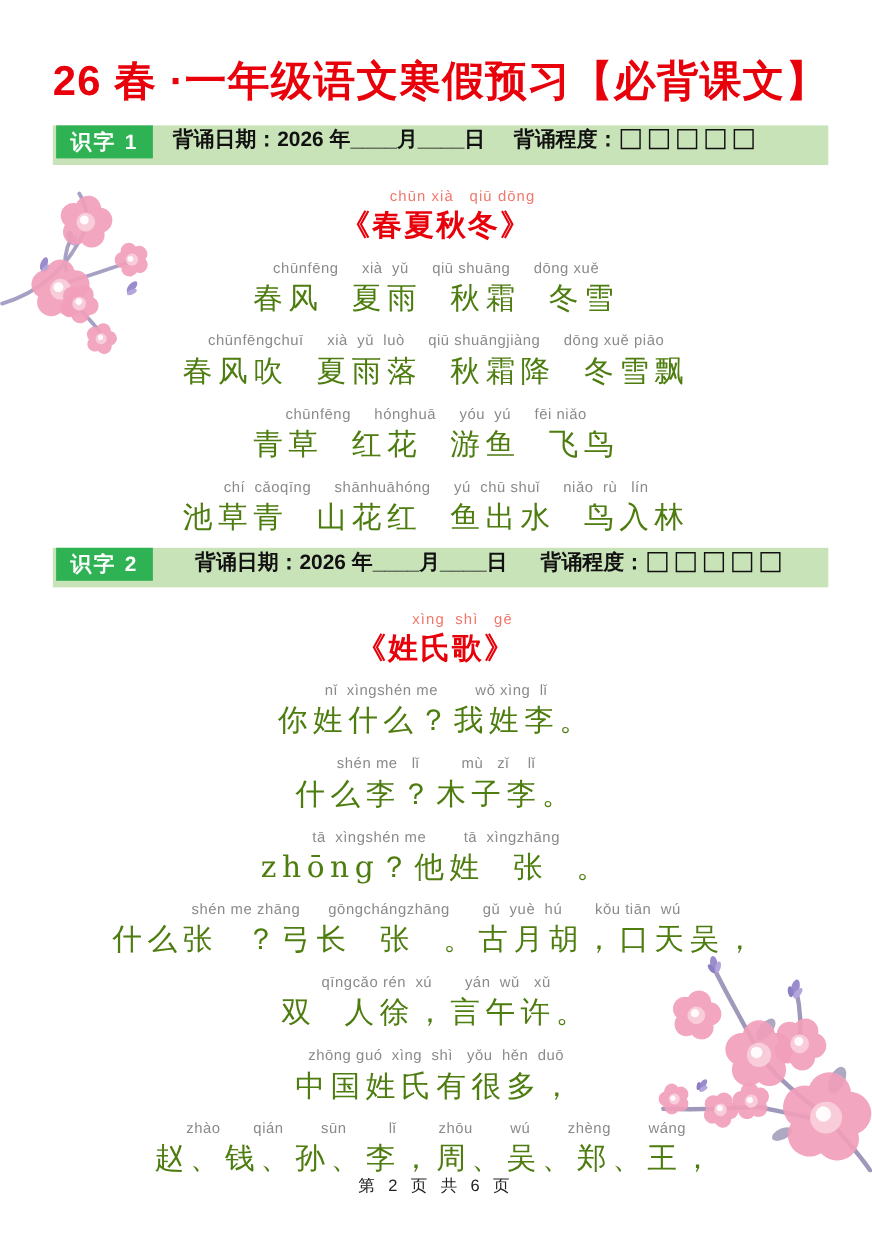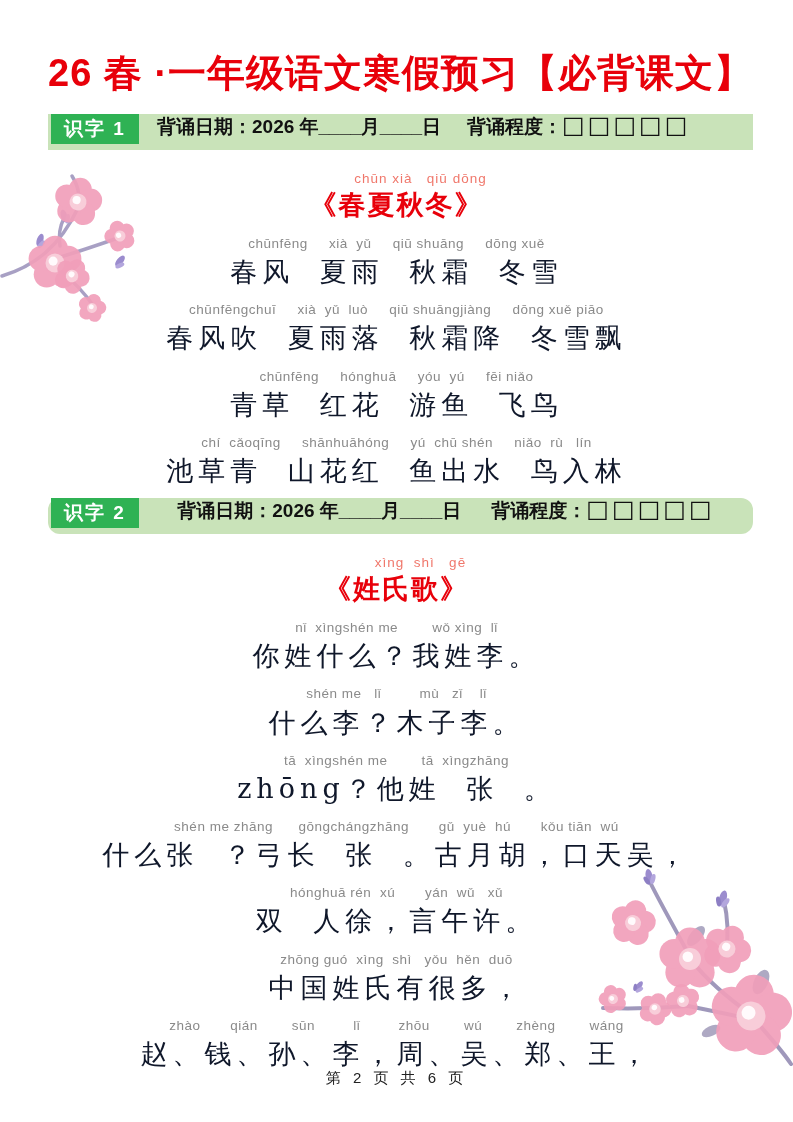--- a/index.html
+++ b/index.html
@@ -60,21 +60,21 @@
     letter-spacing:2px; white-space:pre;
   }
 
   .line { margin-top:13px; text-align:center; }
   .pinyin {
     color:#8a8a8a; font-size:13.5px; letter-spacing:0.5px;
     white-space:pre; line-height:1.2;
   }
   .hanzi {
     margin-top:2px;
-    color:#0f172a; font-size:27px;
+    color:#4d7c0f; font-size:27px;
     letter-spacing:5px; word-spacing:12px;
     white-space:pre; line-height:1.3;
     font-family:"DejaVu Serif","Liberation Serif",serif;
   }
 
   .page-footer {
     position:absolute; left:0; right:0; bottom:34px;
     text-align:center; font-size:15px; letter-spacing:4px;
     color:#222222; z-index:2;margin-top:23px;
   }
@@ -110,27 +110,27 @@
     </div>
     <div class="line">
       <div class="pinyin">chūnfēngchuī     xià  yǔ  luò     qiū shuāngjiàng     dōng xuě piāo</div>
       <div class="hanzi">春风吹 夏雨落 秋霜降 冬雪飘</div>
     </div>
     <div class="line">
       <div class="pinyin">chūnfēng     hónghuā     yóu  yú     fēi niǎo</div>
       <div class="hanzi">青草 红花 游鱼 飞鸟</div>
     </div>
     <div class="line">
-      <div class="pinyin">chí  cǎoqīng     shānhuāhóng     yú  chū shén     niǎo  rù   lín</div>
+      <div class="pinyin">chí  cǎoqīng     shānhuāhóng     yú  chū shuǐ     niǎo  rù   lín</div>
       <div class="hanzi">池草青 山花红 鱼出水 鸟入林</div>
     </div>
   </section>
 
   <section>
-    <div class="banner" style="margin-top:10px;border-radius:12px;">
+    <div class="banner" style="margin-top:10px;">
       <span class="badge">识字 2</span>
       <span class="banner-content center">
         <span>背诵日期：2026 年____月____日</span>
         <span class="level-group">
           <span>背诵程度：</span>
           <span class="checkboxes">□□□□□</span>
         </span>
       </span>
     </div>
 
@@ -147,21 +147,21 @@
     </div>
     <div class="line">
       <div class="pinyin">tā  xìngshén me        tā  xìngzhāng</div>
       <div class="hanzi">zhōng？他姓 张 。</div>
     </div>
     <div class="line">
       <div class="pinyin">shén me zhāng      gōngchángzhāng       gǔ  yuè  hú       kǒu tiān  wú</div>
       <div class="hanzi">什么张 ？弓长 张 。古月胡，口天吴，</div>
     </div>
     <div class="line">
-      <div class="pinyin">hónghuā rén  xú       yán  wǔ   xǔ</div>
+      <div class="pinyin">qīngcǎo rén  xú       yán  wǔ   xǔ</div>
       <div class="hanzi">双 人徐，言午许。</div>
     </div>
     <div class="line">
       <div class="pinyin">zhōng guó  xìng  shì   yǒu  hěn  duō</div>
       <div class="hanzi">中国姓氏有很多，</div>
     </div>
     <div class="line">
       <div class="pinyin">zhào       qián        sūn         lǐ         zhōu        wú        zhèng        wáng</div>
       <div class="hanzi">赵、钱、孙、李，周、吴、郑、王，</div>
     </div>

